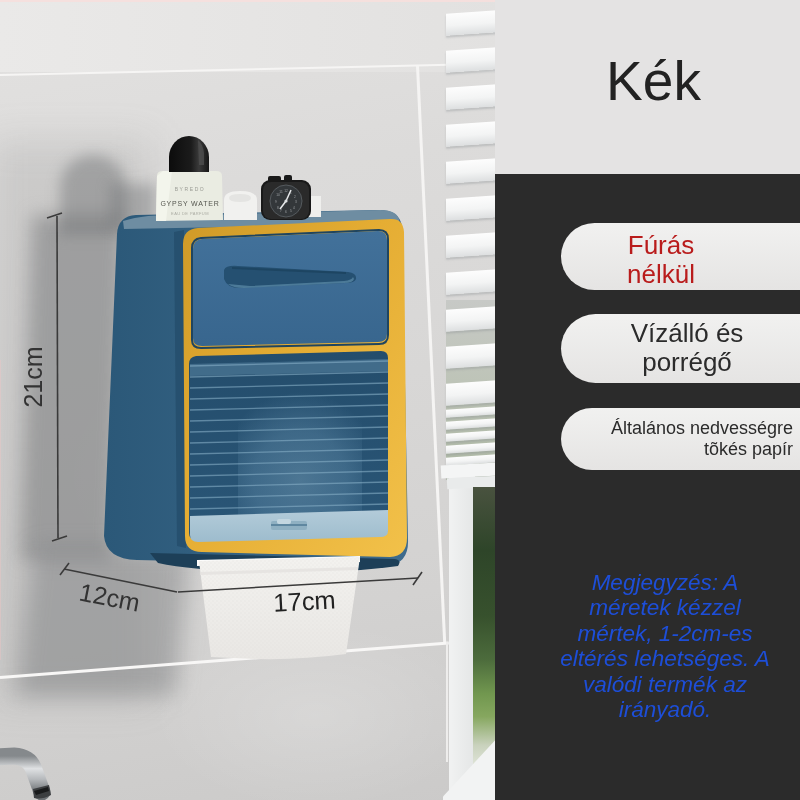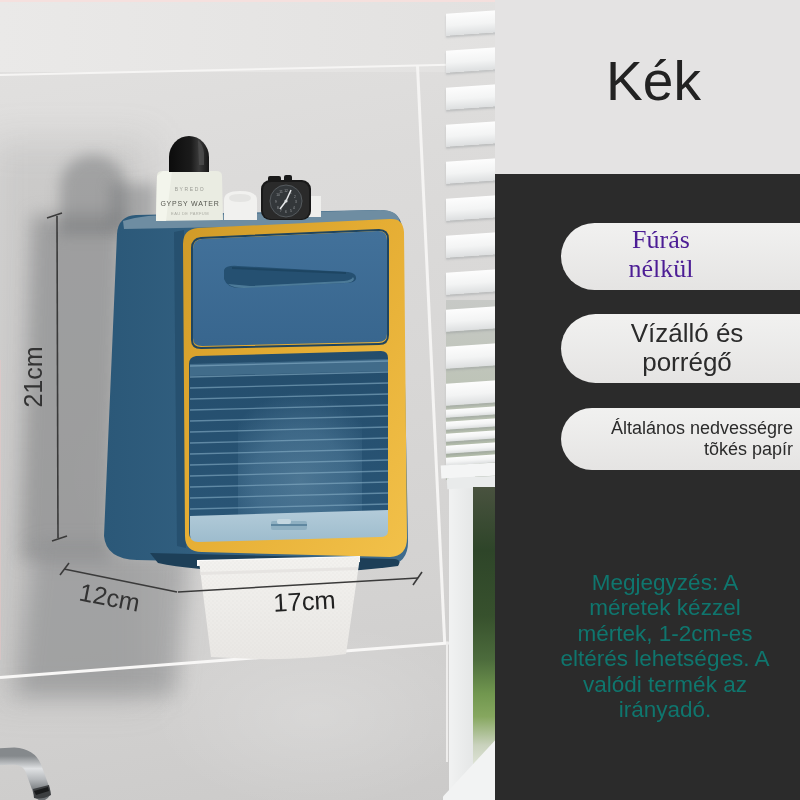--- a/index.html
+++ b/index.html
@@ -272,29 +272,29 @@
   <div class="abs" style="left:0;top:0;width:800px;height:2px;background:#f6dfdd;opacity:.9;"></div>
 
   <div class="abs" style="left:495px;top:0;width:305px;height:174px;background:#e4e3e3;"></div>
 
   <div class="abs" style="left:501px;top:49px;width:305px;text-align:center;font-size:55px;color:#222;">Kék</div>
 
   <div class="abs" style="left:495px;top:174px;width:305px;height:626px;background:#2b2b2b;"></div>
 
   <div class="abs" style="left:561px;top:223px;width:245px;height:67px;border-radius:34px 0 0 34px;
        background:linear-gradient(180deg,#f1f1f0,#e5e4e3);"></div>
-  <div class="abs" style="left:561px;top:225px;width:200px;height:62px;text-align:center;
-       font-size:26px;line-height:29px;color:#4c1d95;font-family:Liberation Serif, serif;">Fúrás<br>nélkül</div>
+  <div class="abs" style="left:561px;top:231px;width:200px;height:62px;text-align:center;
+       font-size:26px;line-height:29px;color:#b91c1c;">Fúrás<br>nélkül</div>
 
   <div class="abs" style="left:561px;top:314px;width:245px;height:69px;border-radius:35px 0 0 35px;
        background:linear-gradient(180deg,#f1f1f0,#e5e4e3);"></div>
   <div class="abs" style="left:571px;top:319px;width:232px;height:62px;text-align:center;
        font-size:26px;line-height:29px;color:#2b2b2b;">Vízálló és<br>porrégő</div>
 
   <div class="abs" style="left:561px;top:408px;width:245px;height:62px;border-radius:31px 0 0 31px;
        background:linear-gradient(180deg,#f1f1f0,#e5e4e3);"></div>
   <div class="abs" style="left:561px;top:418px;width:232px;height:48px;text-align:right;
        font-size:18px;line-height:21px;color:#2b2b2b;">Általános nedvességre<br>tõkés papír</div>
 
   <div class="abs" style="left:540px;top:570px;width:250px;text-align:center;
-       font-size:22.5px;line-height:25.4px;color:#0f766e;">Megjegyzés: A<br>méretek kézzel<br>mértek, 1-2cm-es<br>eltérés lehetséges. A<br>valódi termék az<br>irányadó.</div>
+       font-size:22.5px;line-height:25.4px;color:#1d4ed8;font-style:italic;">Megjegyzés: A<br>méretek kézzel<br>mértek, 1-2cm-es<br>eltérés lehetséges. A<br>valódi termék az<br>irányadó.</div>
 
 </div>
 
 </body></html>

